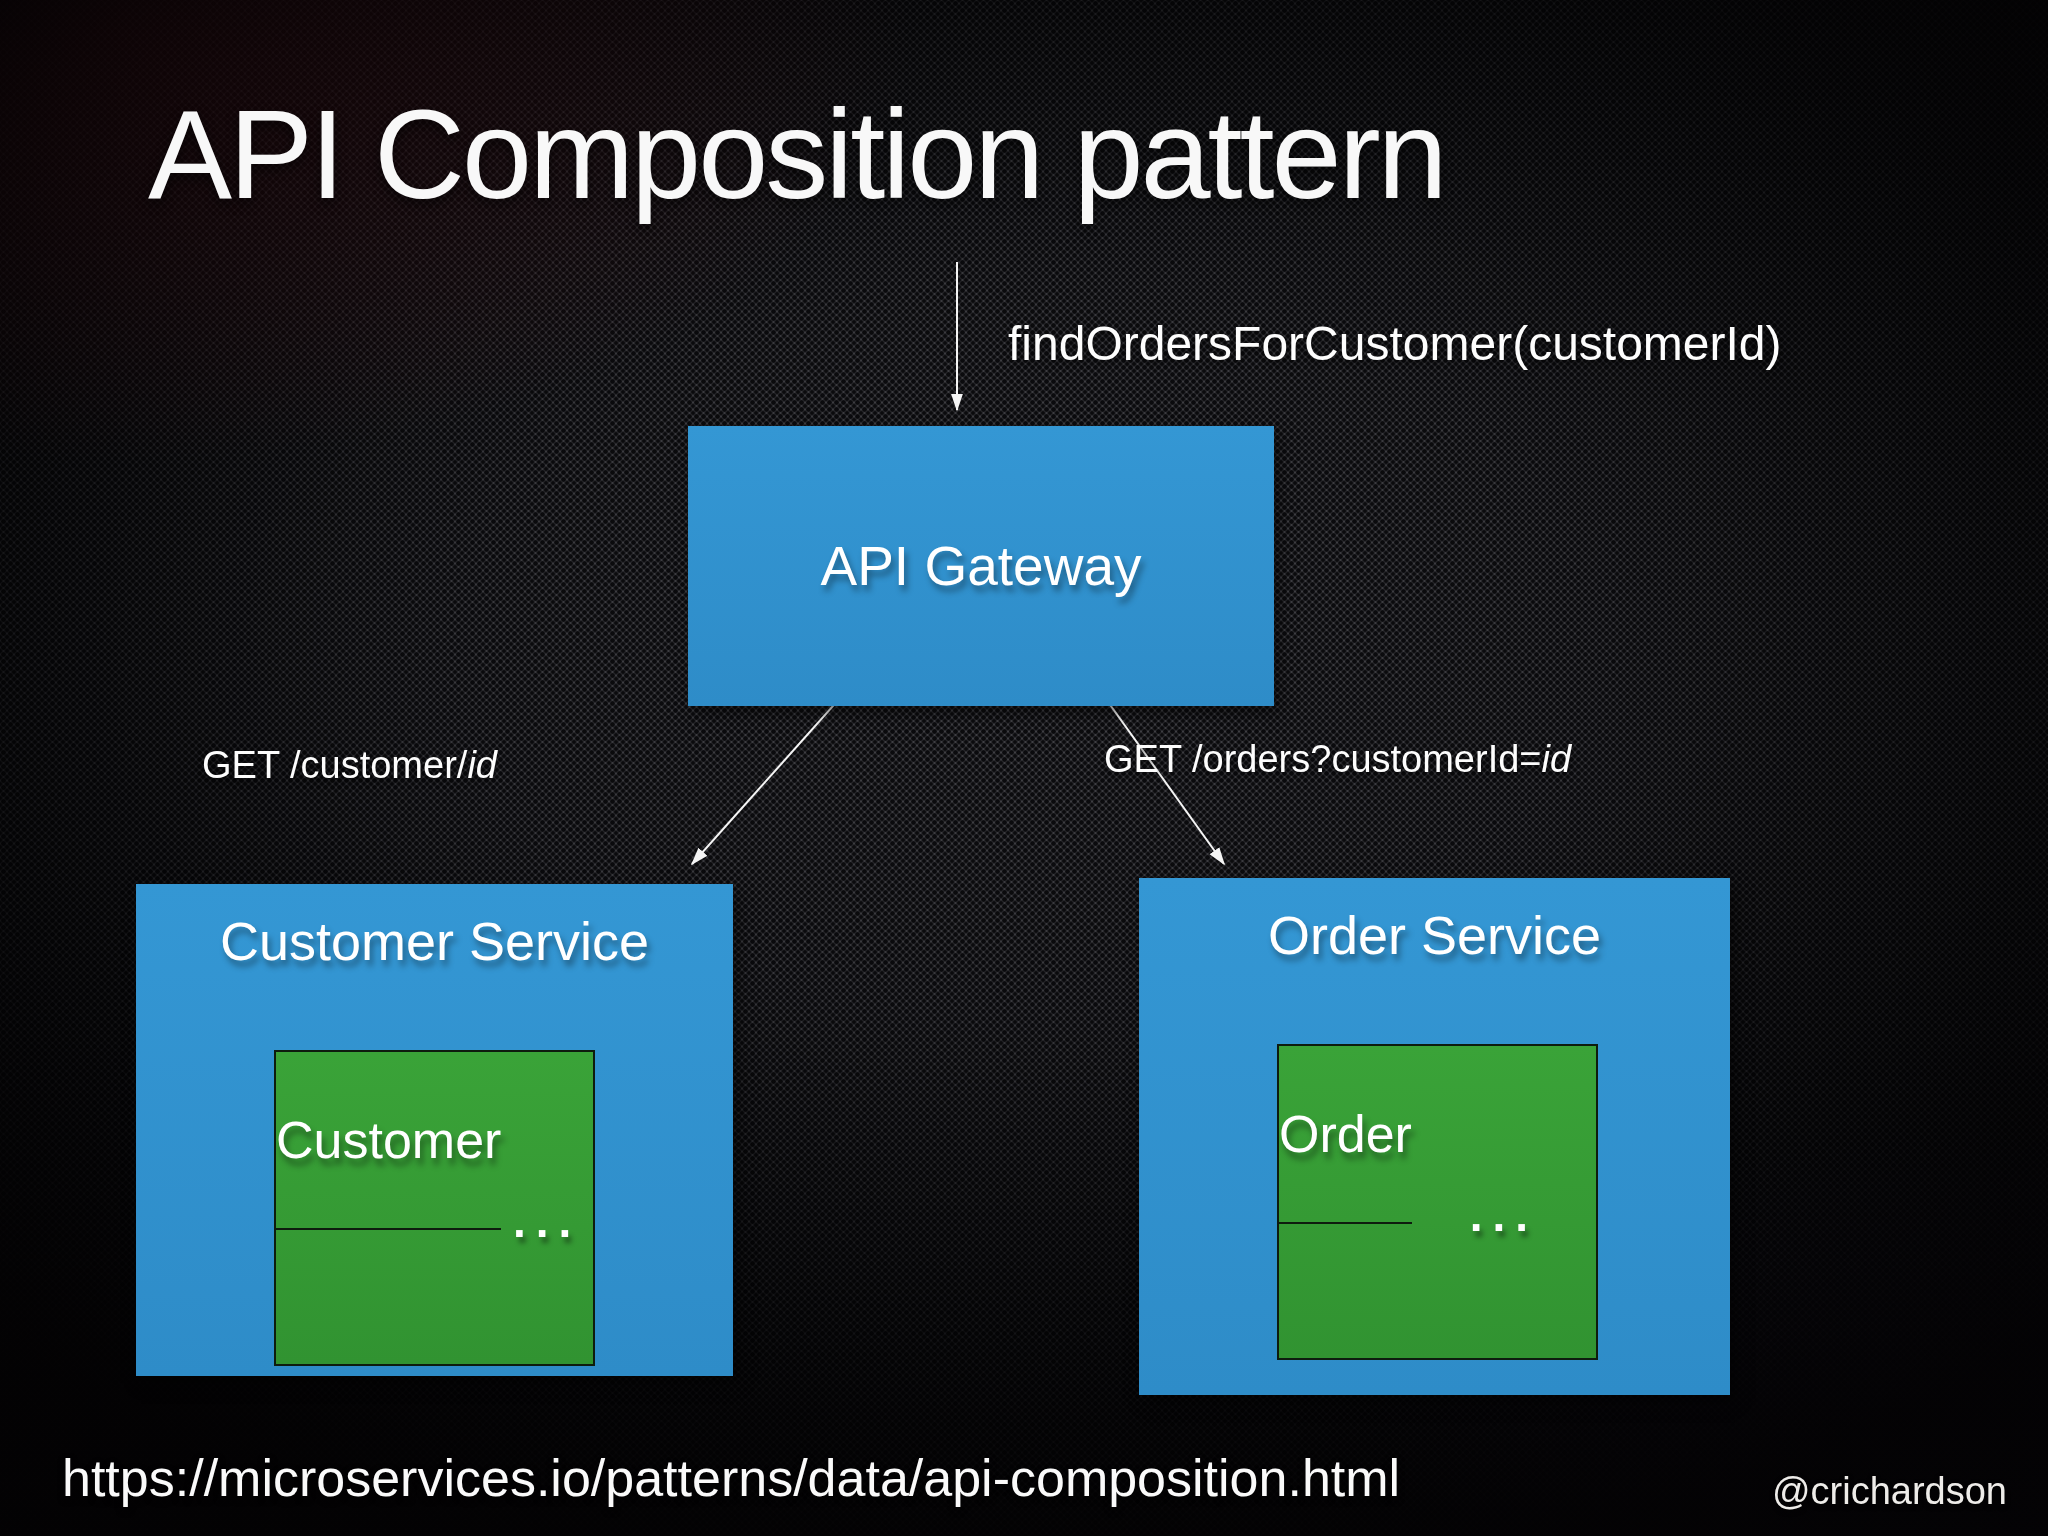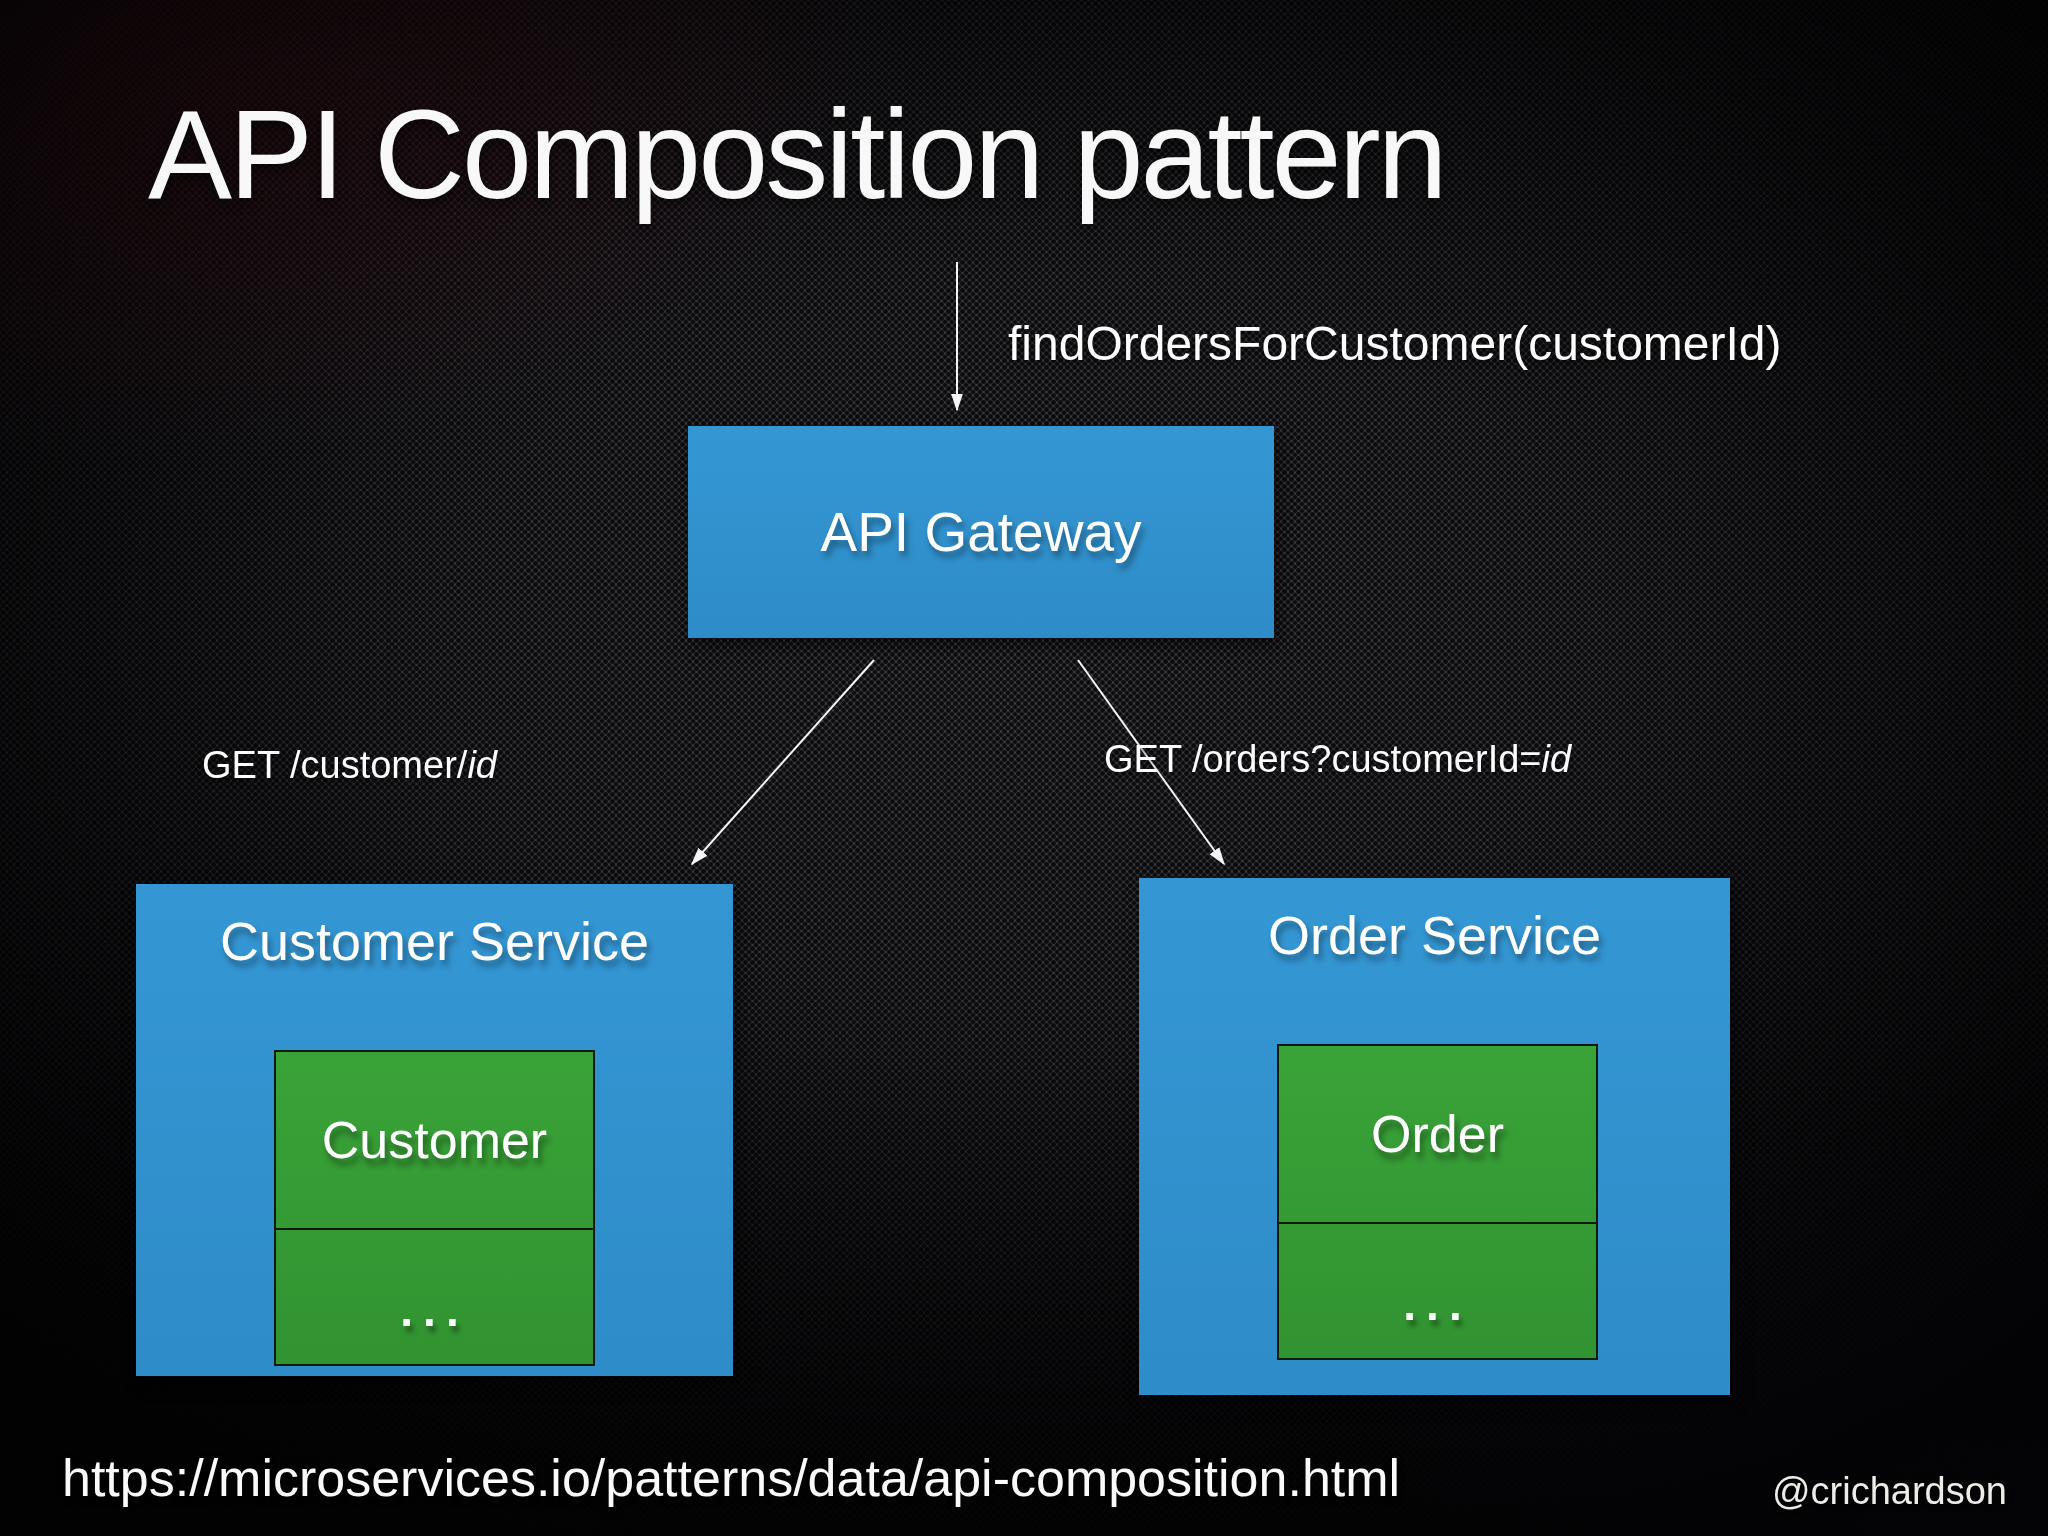--- a/index.html
+++ b/index.html
@@ -63,21 +63,21 @@
   .get-customer { left: 166px; top: 744px; }
   .get-orders { left: 1068px; top: 738px; }
   .get-label em { font-style: italic; }
 
   .box {
     position: absolute;
     background-image: linear-gradient(180deg, #3497d4 0%, #2e8cc8 100%);
     box-shadow: 5px 7px 14px rgba(0,0,0,0.5);
   }
   .gateway {
-    left: 688px; top: 426px; width: 586px; height: 212px;
+    left: 688px; top: 426px; width: 586px; height: 280px;
     display: flex; align-items: center; justify-content: center;
     font-size: 55px;
     text-shadow: 3px 6px 6px rgba(0,0,0,0.38);
   }
 
   .service { text-align: center; }
   .service-customer { left: 136px; top: 884px; width: 597px; height: 492px; }
   .service-order   { left: 1139px; top: 878px; width: 591px; height: 517px; }
   .service-title {
     margin-top: 26px;
@@ -86,21 +86,21 @@
   }
 
   .entity {
     position: absolute;
     left: 138px; top: 166px;
     width: 321px; height: 316px;
     background-image: linear-gradient(180deg, #3aa338 0%, #319331 100%);
     border: 2px solid #0e1c0e;
     box-sizing: border-box;
     display: flex;
-    flex-direction: column;
+    flex-direction: row;
   }
   .entity-name {
     height: 176px;
     display: flex; align-items: center; justify-content: center;
     font-size: 52px;
     border-bottom: 2px solid #0e1c0e;
     text-shadow: 3px 7px 6px rgba(0,0,0,0.4);
   }
   .entity-more {
     flex: 1;

